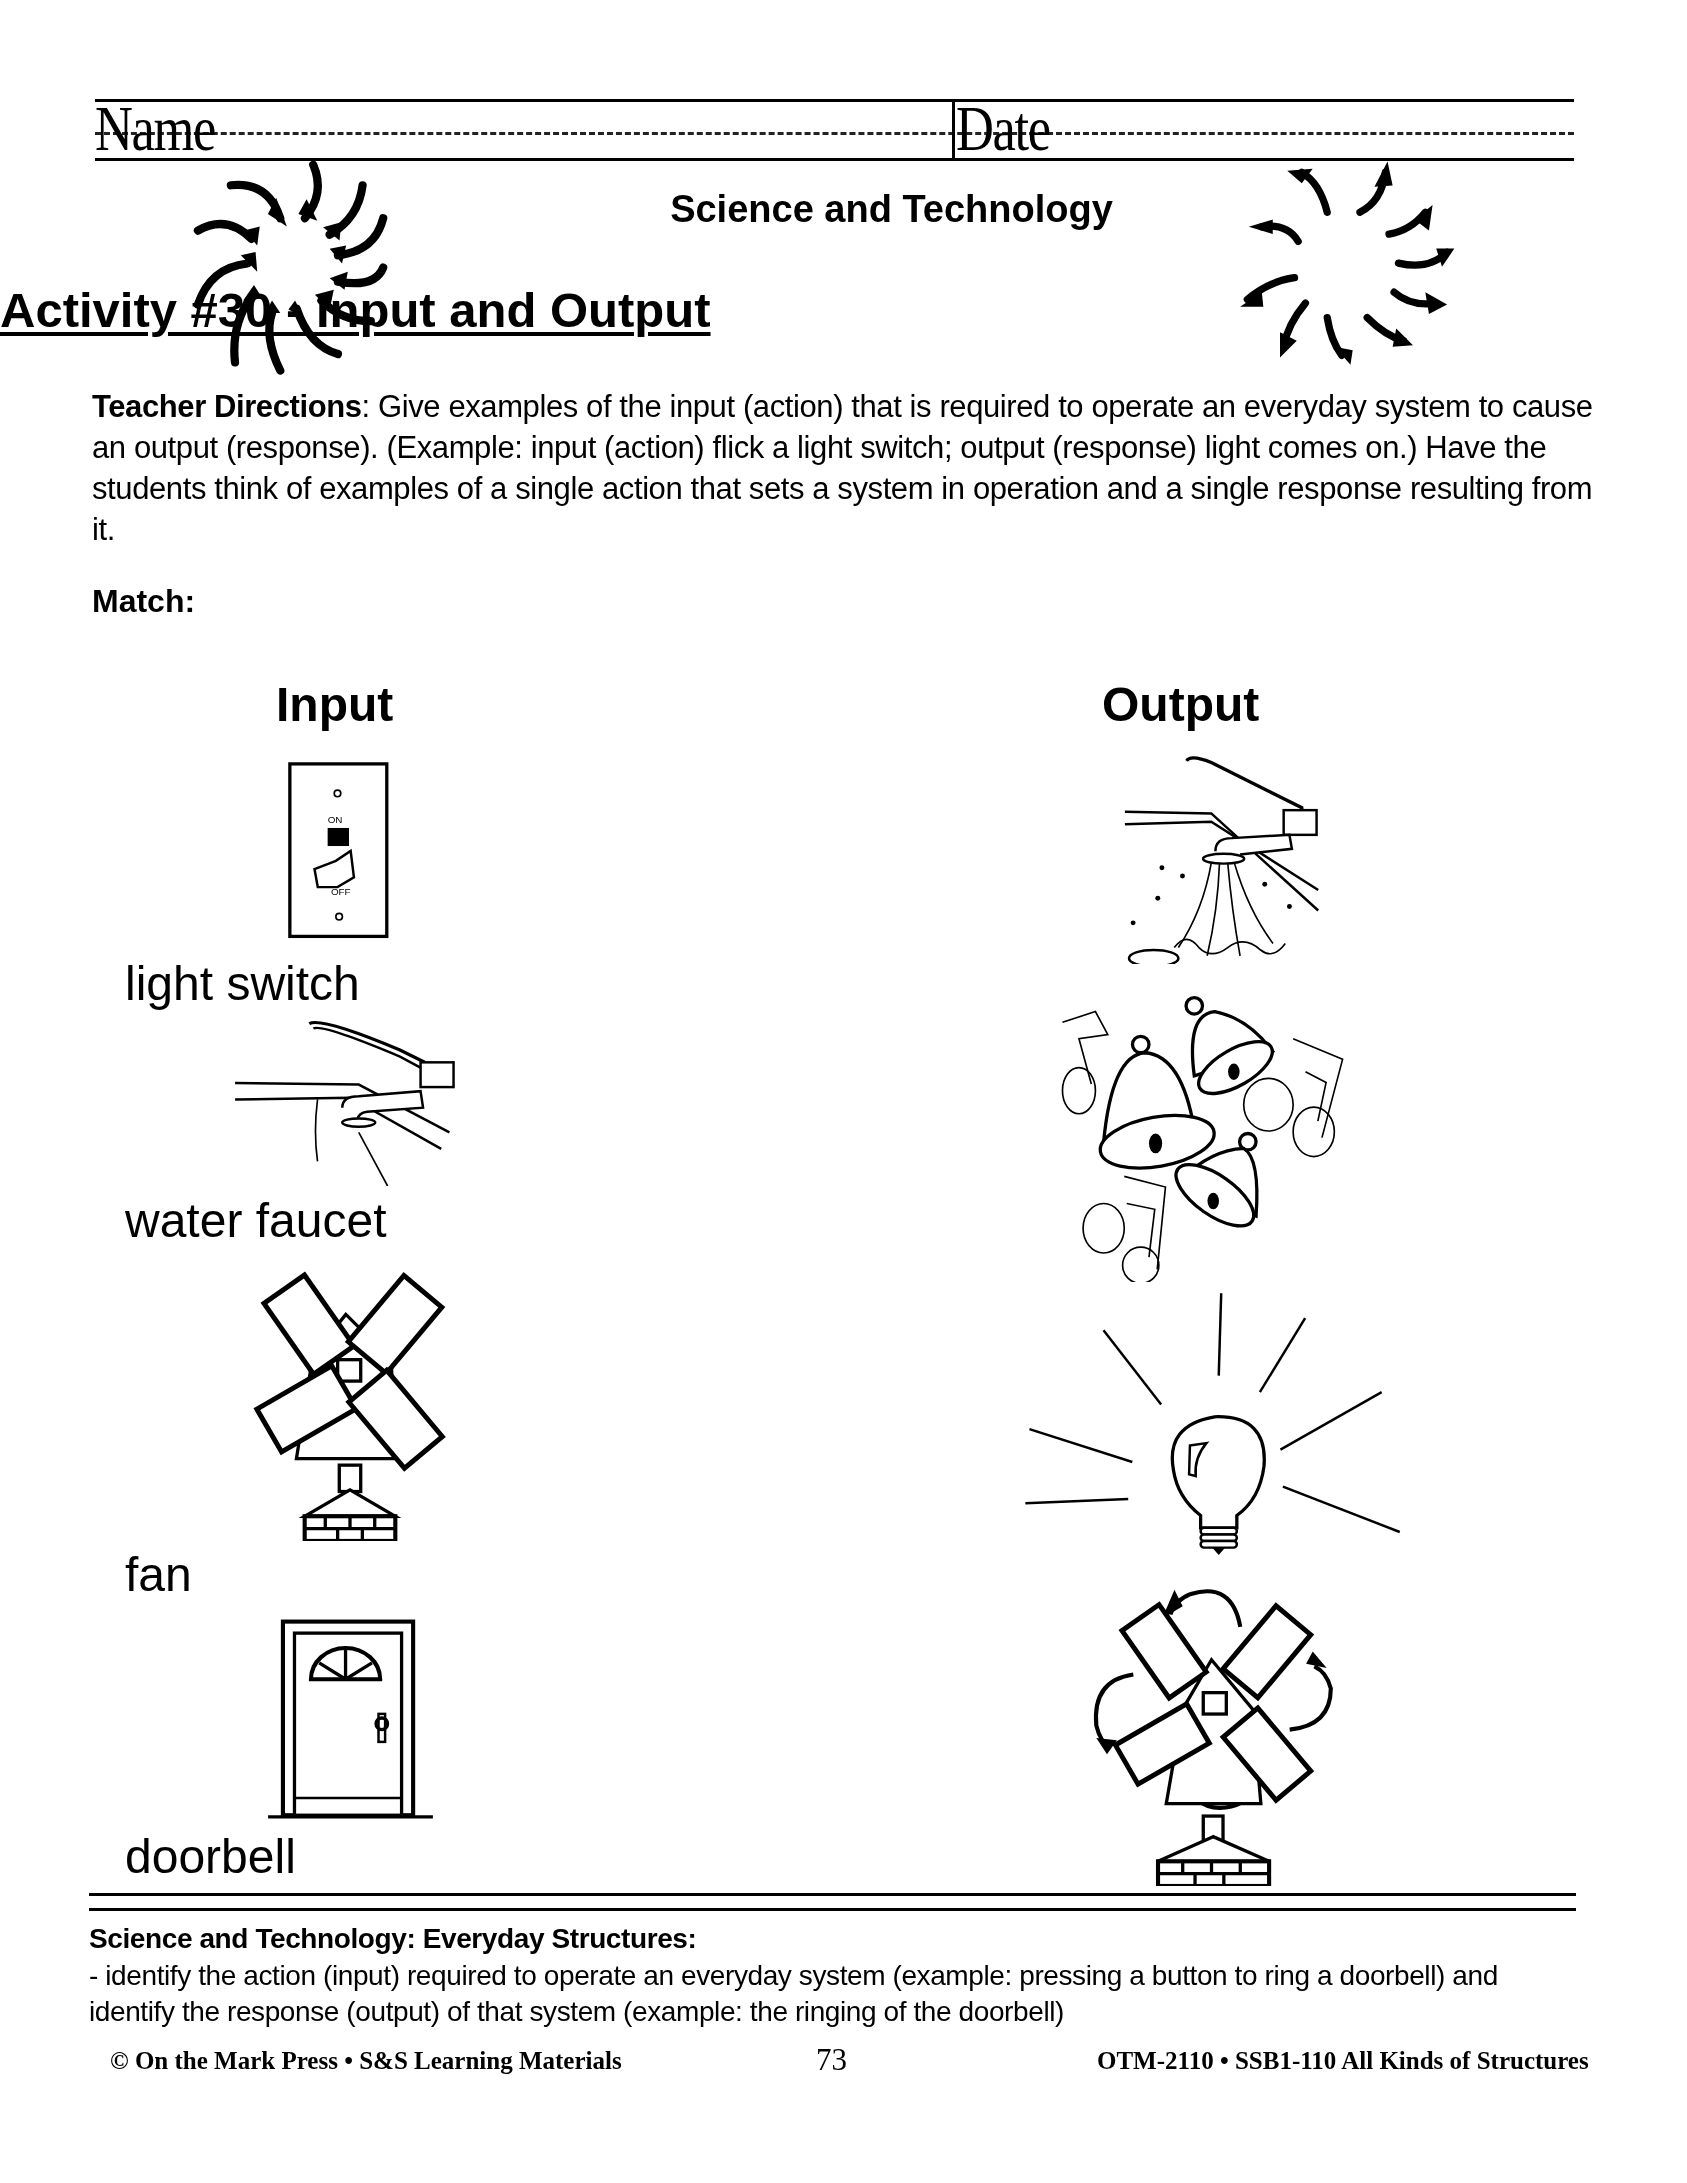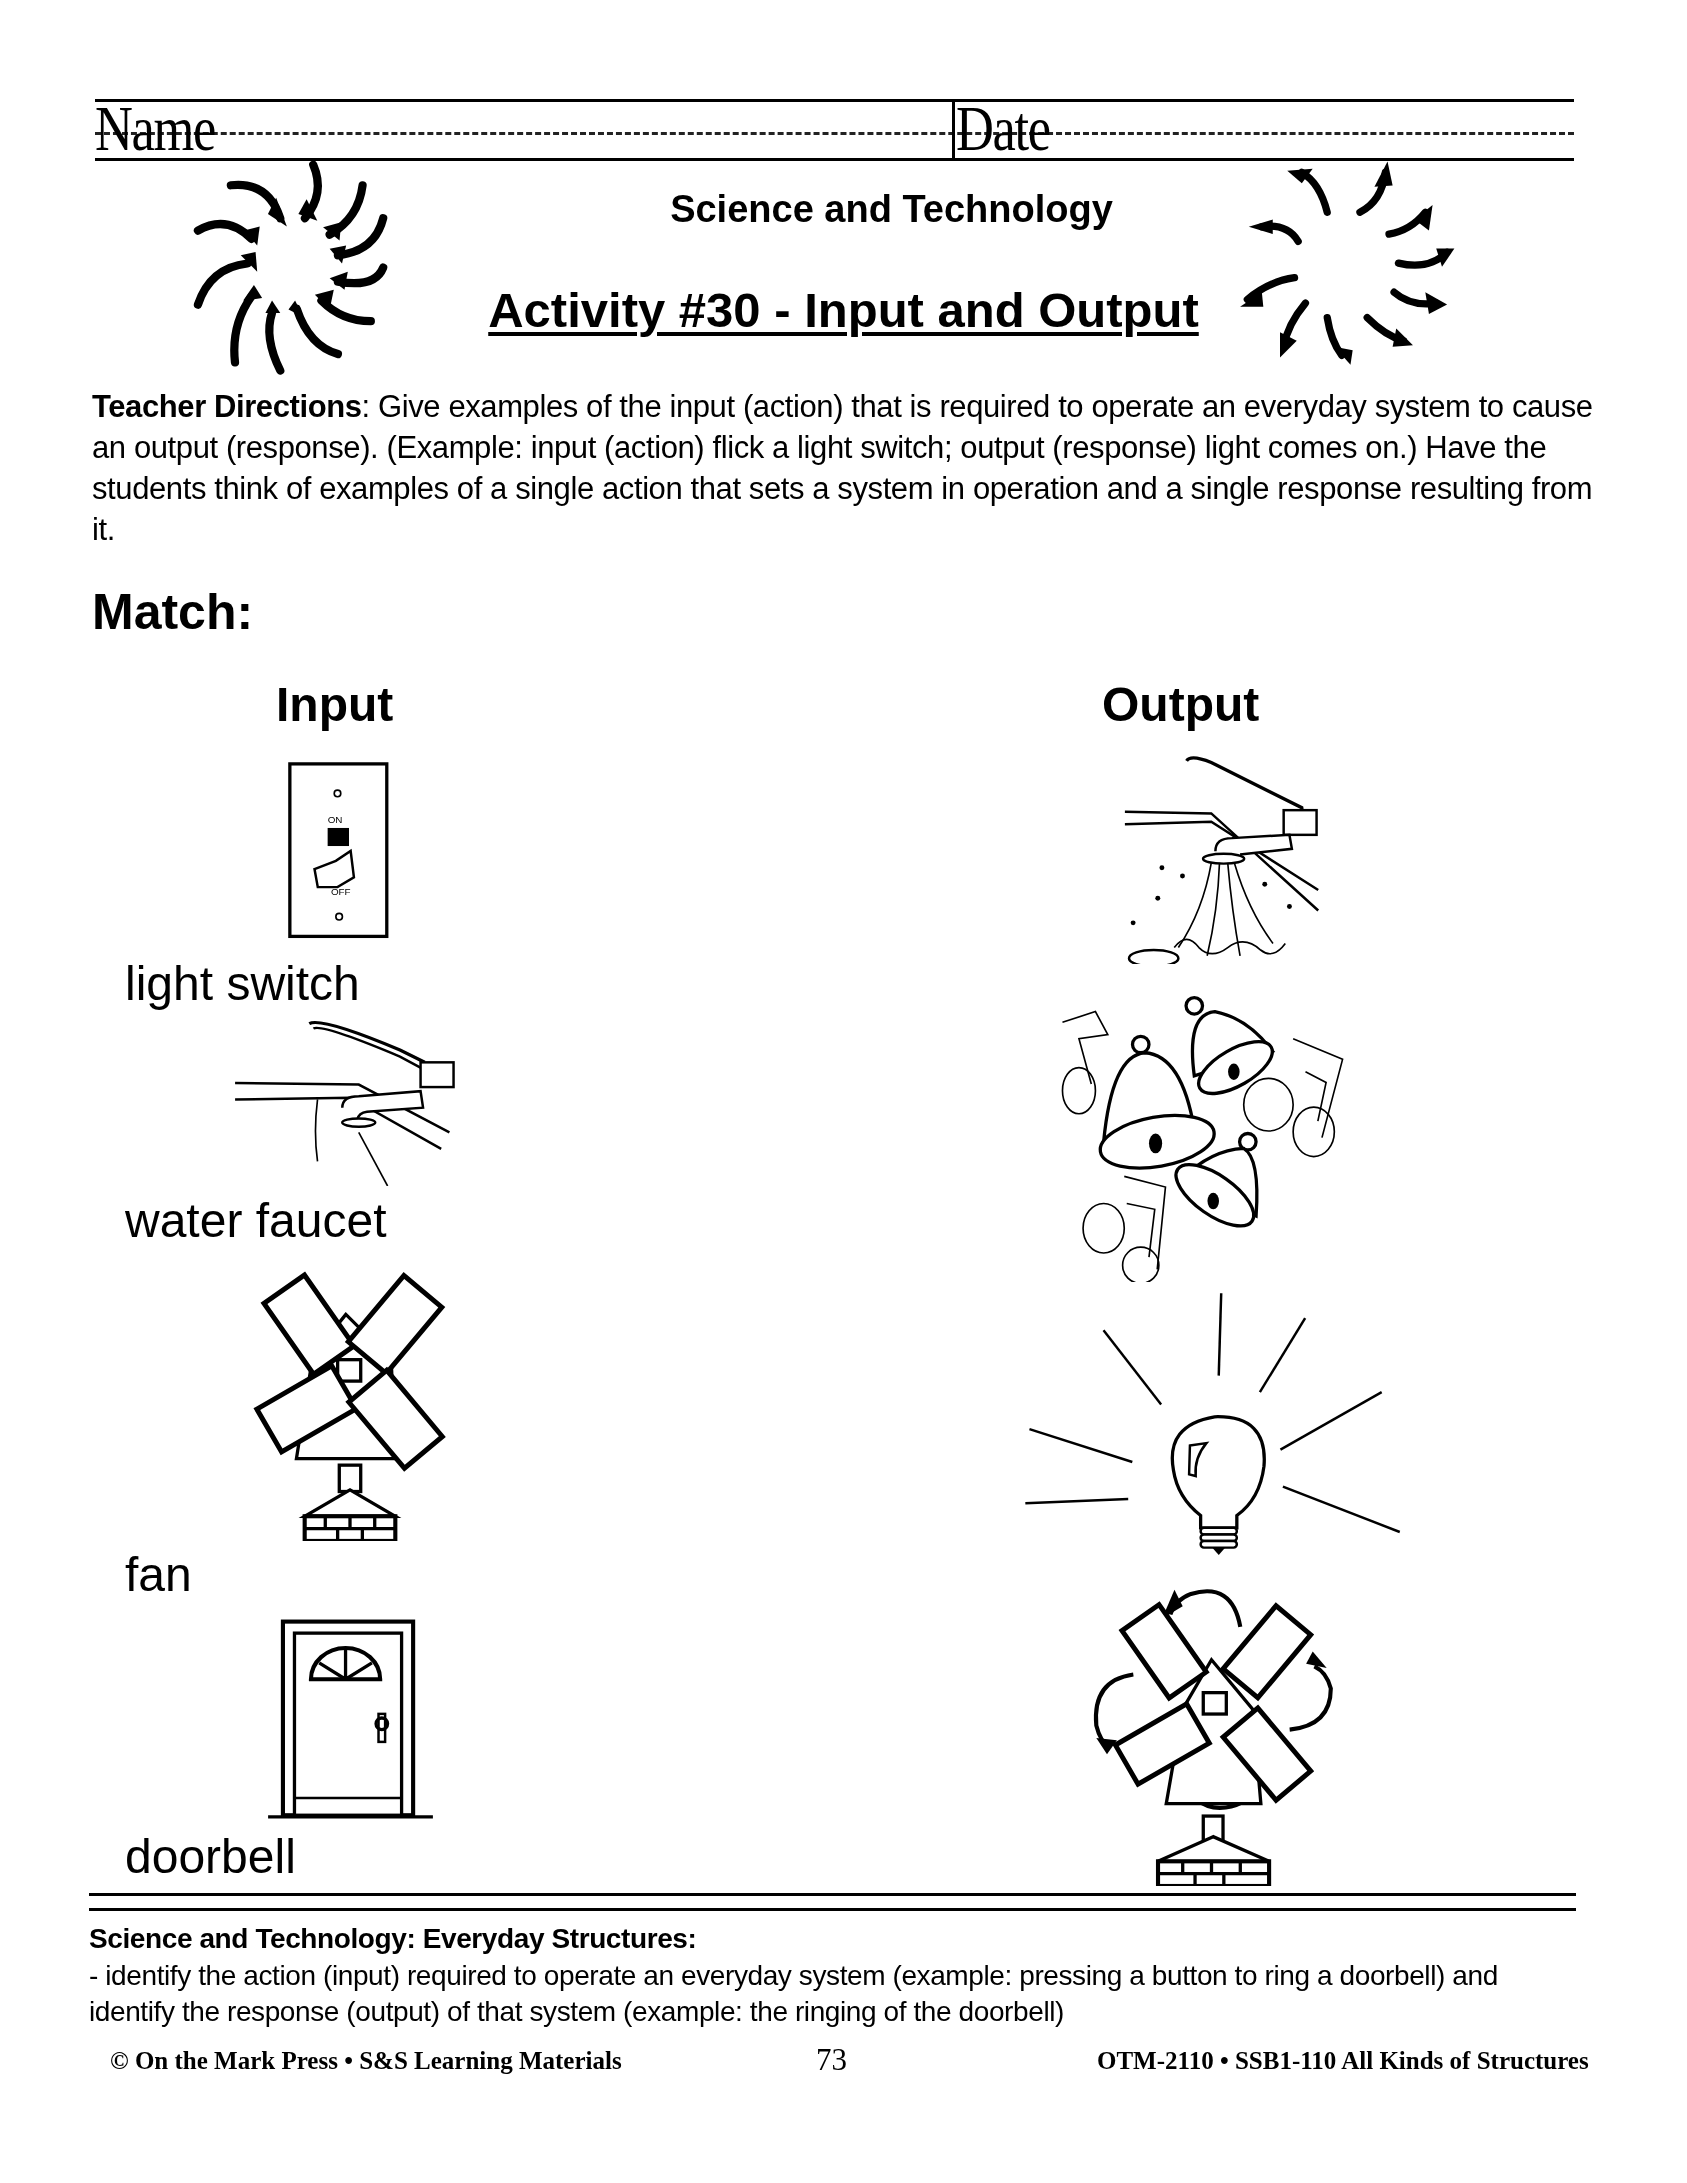--- a/index.html
+++ b/index.html
@@ -9,30 +9,30 @@
   
   .hw-top { left:95px; top:99px; width:1479px; height:3.3px; background:#000; }
   .hw-mid { left:95px; top:132px; width:1479px; border-top:3.3px dashed #222; }
   .hw-bot { left:95px; top:158px; width:1479px; height:3.3px; background:#000; }
   .hw-label { top:97px; font-family:"Liberation Serif", serif; font-size:64px; line-height:64px; transform:scaleX(0.82); transform-origin:left top; letter-spacing:-1.6px; }
   .name-label { left:95px; }
   .date-label { left:956px; }
   .date-box { left:952px; top:99px; width:0; height:59px; border-left:3.3px solid #000; }
 
   .subject { left:0; width:1687px; top:188px; text-align:center; font-weight:bold; font-size:38px;padding-left:48px; }
-  .activity-title { left:0; width:1687px; top:282px; text-align:center; font-weight:bold; font-size:49px; text-decoration:underline; text-underline-offset:5px; text-decoration-thickness:4.1px; }
+  .activity-title { left:0; width:1687px; top:282px; font-weight:bold; font-size:49px; text-decoration:underline; text-underline-offset:5px; text-decoration-thickness:4.1px; }
 
   .swirl { width:247px; height:231px; }
   .swirl-left { left:165px; top:148px; }
   .swirl-right { left:1211px; top:144px; }
 
   .directions { left:92px; top:386px; width:1516px; font-size:31px; line-height:41px; letter-spacing:-0.4px; }
   .directions b { font-weight:bold; }
 
-  .match-heading { left:92px; top:583px; font-weight:bold; font-size:50px; }
+  .match-heading { left:92px; top:583px; font-weight:bold; font-size:32px; }
   .col-heading { font-weight:bold; font-size:48px; top:677px; }
   .input-heading { left:276px; }
   .output-heading { left:1102px; }
 
   .item-label { font-size:48px; text-align:left; width:428px; }
   .lbl-switch { left:125px; top:956px; }
   .lbl-faucet { left:125px; top:1193px; }
   .lbl-fan { left:125px; top:1547px; }
   .lbl-doorbell { left:125px; top:1829px; }
 

